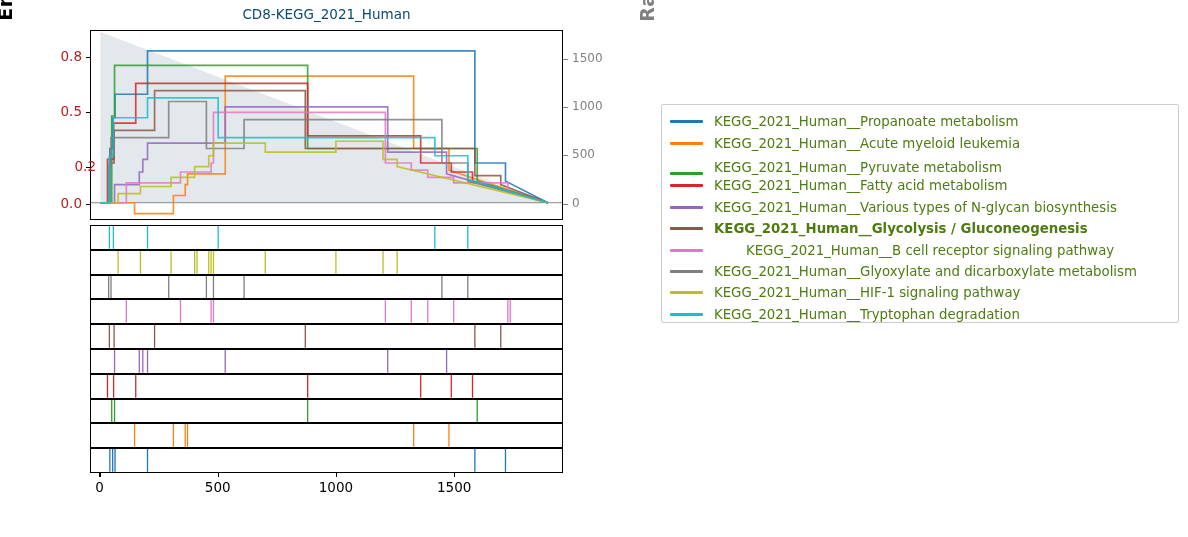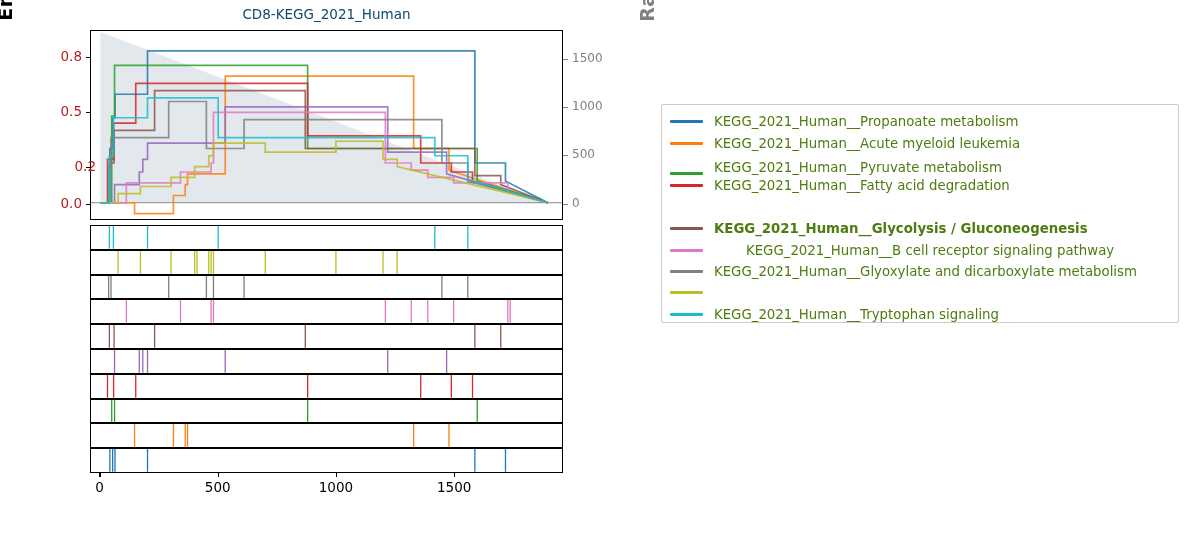--- a/index.html
+++ b/index.html
@@ -238,36 +238,41 @@
       <div class="legend-row" style="top: 27.4px; text-align: right;">
         <span class="legend-swatch" style="background: rgb(255, 127, 14);"></span>
         <span class="legend-text">KEGG_2021_Human__Acute myeloid leukemia</span>
       </div>
       <div class="legend-row" style="top: 48.8px; align-items: flex-end;">
         <span class="legend-swatch" style="background: rgb(44, 160, 44);"></span>
         <span class="legend-text">KEGG_2021_Human__Pyruvate metabolism</span>
       </div>
       <div class="legend-row" style="top: 70.2px;">
         <span class="legend-swatch" style="background: rgb(214, 39, 40);"></span>
-        <span class="legend-text">KEGG_2021_Human__Fatty acid degradation</span>
+        <span class="legend-text">KEGG_2021_Human__Fatty acid metabolism</span>
+      </div>
+      <div class="legend-row" style="top: 91.6px;">
+        <span class="legend-swatch" style="background: rgb(148, 103, 189);"></span>
+        <span class="legend-text">KEGG_2021_Human__Various types of N-glycan biosynthesis</span>
       </div>
       <div class="legend-row" style="top: 113px; font-weight: bold;">
         <span class="legend-swatch" style="background: rgb(140, 86, 75);"></span>
         <span class="legend-text">KEGG_2021_Human__Glycolysis / Gluconeogenesis</span>
       </div>
       <div class="legend-row" style="top: 134.4px; gap: 32px;">
         <span class="legend-swatch" style="background: rgb(227, 119, 194);"></span>
         <span class="legend-text">KEGG_2021_Human__B cell receptor signaling pathway</span>
       </div>
       <div class="legend-row" style="top: 155.8px;">
         <span class="legend-swatch" style="background: rgb(127, 127, 127);"></span>
         <span class="legend-text">KEGG_2021_Human__Glyoxylate and dicarboxylate metabolism</span>
       </div>
       <div class="legend-row" style="top: 177.2px;">
         <span class="legend-swatch" style="background: rgb(188, 189, 34);"></span>
+        <span class="legend-text">KEGG_2021_Human__HIF-1 signaling pathway</span>
       </div>
       <div class="legend-row" style="top: 198.6px;">
         <span class="legend-swatch" style="background: rgb(23, 190, 207);"></span>
-        <span class="legend-text">KEGG_2021_Human__Tryptophan signaling</span>
+        <span class="legend-text">KEGG_2021_Human__Tryptophan degradation</span>
       </div>
     </div>
 
 </div>
 
 </body></html>

